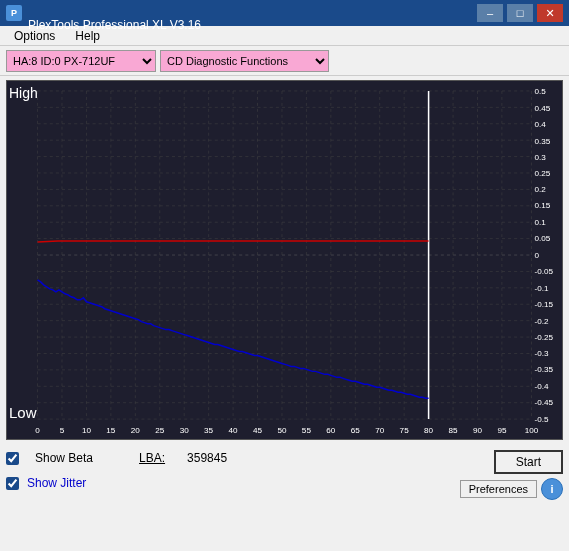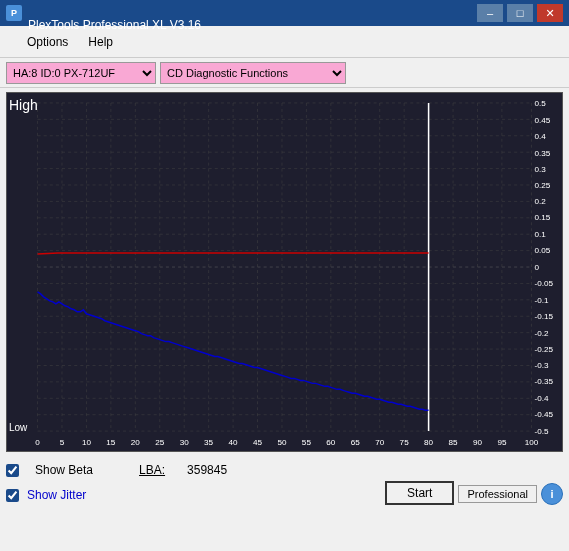--- a/index.html
+++ b/index.html
@@ -54,24 +54,24 @@
       font-size: 11px;
       cursor: pointer;
       display: flex;
       align-items: center;
       justify-content: center;
     }
     .title-btn.close { background: #c0392b; }
     .menu-bar {
       background: #f0f0f0;
       border-bottom: 1px solid #ccc;
-      padding: 2px 21px;
+      padding: 2px 8px;
       display: flex;
       gap: 8px;
-      height: 32px;
+      height: 20px;
       align-items: center;
     }
     .menu-item {
       padding: 2px 6px;
       cursor: pointer;
       font-size: 12px;
     }
     .toolbar {
       background: #f0f0f0;
       padding: 4px 6px;
@@ -82,42 +82,42 @@
       border-bottom: 1px solid #ccc;
     }
     .toolbar select {
       height: 22px;
       font-size: 11px;
       border: 1px solid #999;
       background: #f9a8d4;
       padding: 0 2px;
     }
     .toolbar select:first-child { width: 150px; }
-    .toolbar select:nth-child(2) { width: 186px; }
+    .toolbar select:nth-child(2) { width: 169px; }
     .toolbar select:nth-child(3) { width: 145px; }
     .chart-area {
       background: #1a1a2e;
       margin: 4px 6px;
       height: 360px;
       position: relative;
       border: 1px solid #555;
     }
     .chart-label-high {
       position: absolute;
       top: 4px;
       left: 2px;
       color: white;
       font-size: 14px;
     }
     .chart-label-low {
       position: absolute;
       bottom: 18px;
       left: 2px;
       color: white;
-      font-size: 10px;
+      font-size: 15px;
     }
     .chart-svg {
       width: 100%;
       height: 100%;
     }
     .checkbox-row {
       display: flex;
       align-items: flex-end;
       gap: 8px;
       height: 20px;
@@ -141,23 +141,23 @@
       display: flex;
       flex-direction: column;
       gap: 2px;
       float: left;
     }
     .right-buttons {
       position: absolute;
       right: 6px;
       top: 6px;
       display: flex;
+      flex-direction: column;
       gap: 4px;
       align-items: flex-end;
-      margin-top: 19px;
     }
     .start-btn {
       background: #f0f0f0;
       border: 2px solid #333;
       padding: 3px 20px;
       font-size: 12px;
       cursor: pointer;
       min-width: 60px;
     }
     .prefs-row {
@@ -375,20 +375,20 @@
         </div>
         <div class="checkbox-row">
           <input type="checkbox" id="cbJitter" checked="" style="">
           <label for="cbJitter" class="show-jitter-label">Show Jitter</label>
         </div>
       </div>
 
       <div class="right-buttons">
         <button class="start-btn">Start</button>
         <div class="prefs-row">
-          <button class="prefs-btn">Professional</button>
+          <button class="prefs-btn">Preferences</button>
           <button class="info-btn">i</button>
         </div>
       </div>
     </div>
   </div>
 
 </div>
 
 </body></html>

